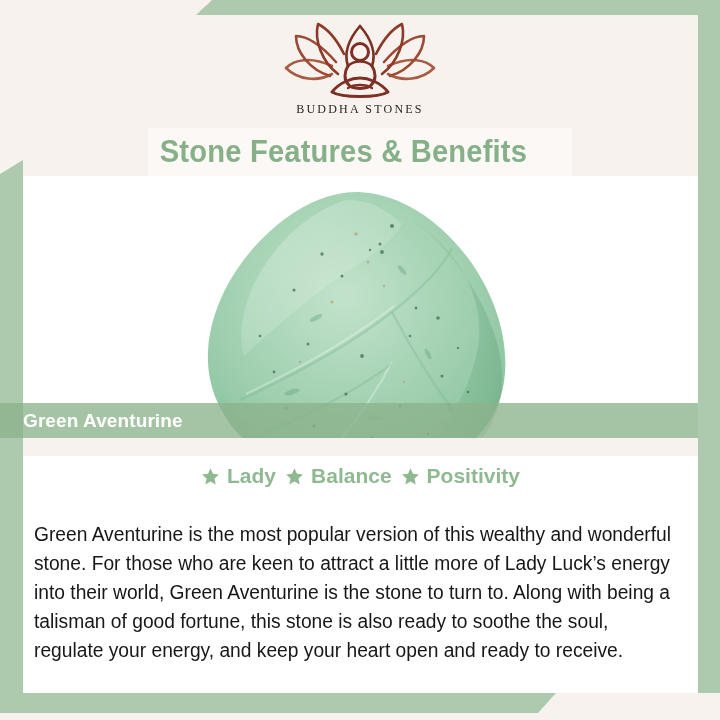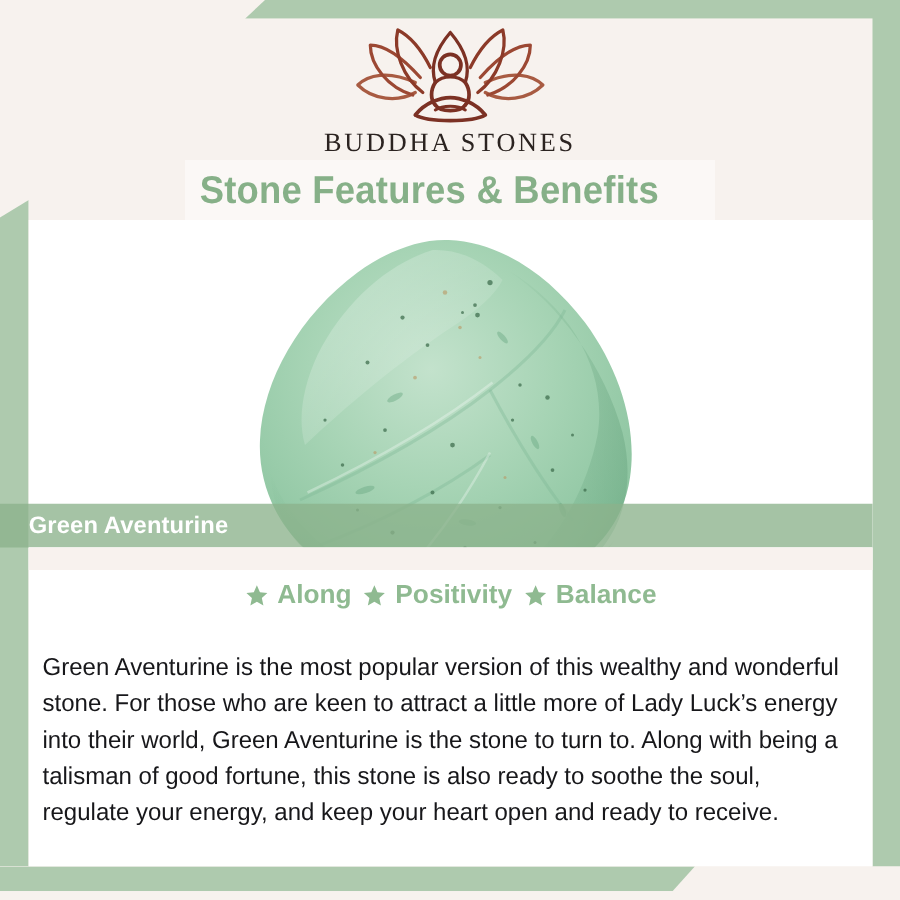--- a/index.html
+++ b/index.html
@@ -77,21 +77,21 @@
     text-align: center;
   }
   .logo-mark {
     display: block;
     margin: 0 auto;
   }
   .logo-word {
     display: block;
     margin-top: 2px;
     font-family: "Liberation Serif", serif;
-    font-size: 21px;
+    font-size: 12px;
     letter-spacing: 2.2px;
     color: #2b2320;
     white-space: nowrap;
   }
 
   
   .title-banner {
     position: absolute;
     left: 148px;
     top: 128px;
@@ -367,32 +367,32 @@
   </div>
 
   <div class="panel">
     <div class="panel-tint"></div>
 
     <div class="keywords">
       <span class="kw">
         <svg class="star" viewBox="0 0 24 24" fill="currentColor">
           <polygon points="12,1.6 15.1,8.6 22.6,9.4 17,14.5 18.6,22 12,18.2 5.4,22 7,14.5 1.4,9.4 8.9,8.6"></polygon>
         </svg>
-        <span class="kw-label">Along</span>
+        <span class="kw-label">Lady</span>
+      </span>
+      <span class="kw">
+        <svg class="star" viewBox="0 0 24 24" fill="currentColor">
+          <polygon points="12,1.6 15.1,8.6 22.6,9.4 17,14.5 18.6,22 12,18.2 5.4,22 7,14.5 1.4,9.4 8.9,8.6"></polygon>
+        </svg>
+        <span class="kw-label">Balance</span>
       </span>
       <span class="kw">
         <svg class="star" viewBox="0 0 24 24" fill="currentColor">
           <polygon points="12,1.6 15.1,8.6 22.6,9.4 17,14.5 18.6,22 12,18.2 5.4,22 7,14.5 1.4,9.4 8.9,8.6"></polygon>
         </svg>
         <span class="kw-label">Positivity</span>
       </span>
-      <span class="kw">
-        <svg class="star" viewBox="0 0 24 24" fill="currentColor">
-          <polygon points="12,1.6 15.1,8.6 22.6,9.4 17,14.5 18.6,22 12,18.2 5.4,22 7,14.5 1.4,9.4 8.9,8.6"></polygon>
-        </svg>
-        <span class="kw-label">Balance</span>
-      </span>
     </div>
 
     <p class="body-copy">Green Aventurine is the most popular version of this wealthy and wonderful stone. For those who are keen to attract a little more of Lady Luck’s energy into their world, Green Aventurine is the stone to turn to. Along with being a talisman of good fortune, this stone is also ready to soothe the soul, regulate your energy, and keep your heart open and ready to receive.</p>
   </div>
 
 </div>
 
 </body></html>

